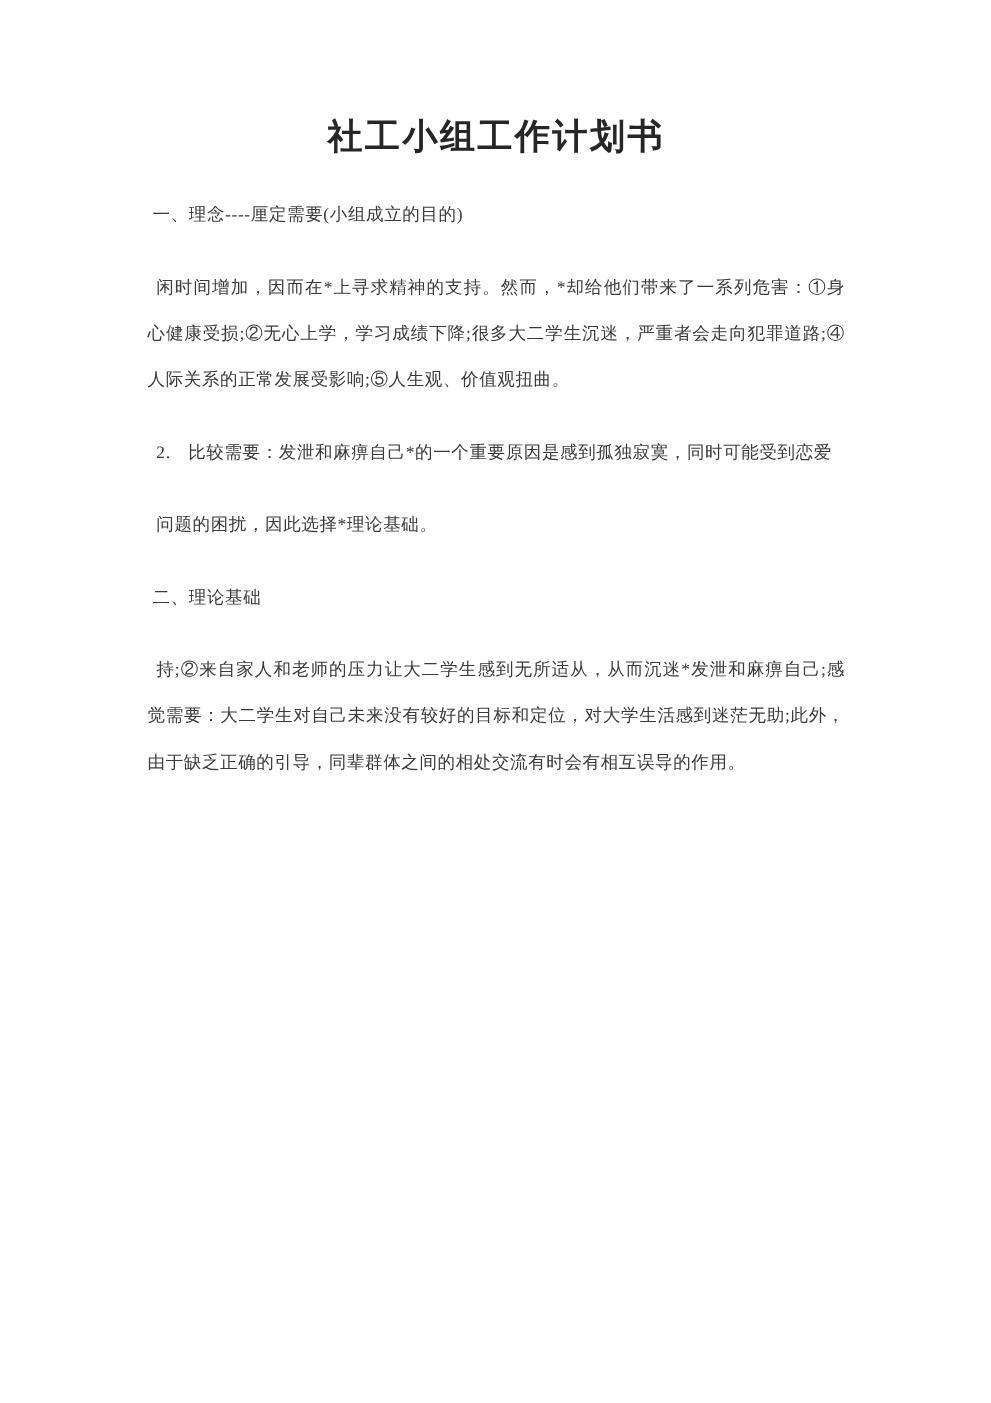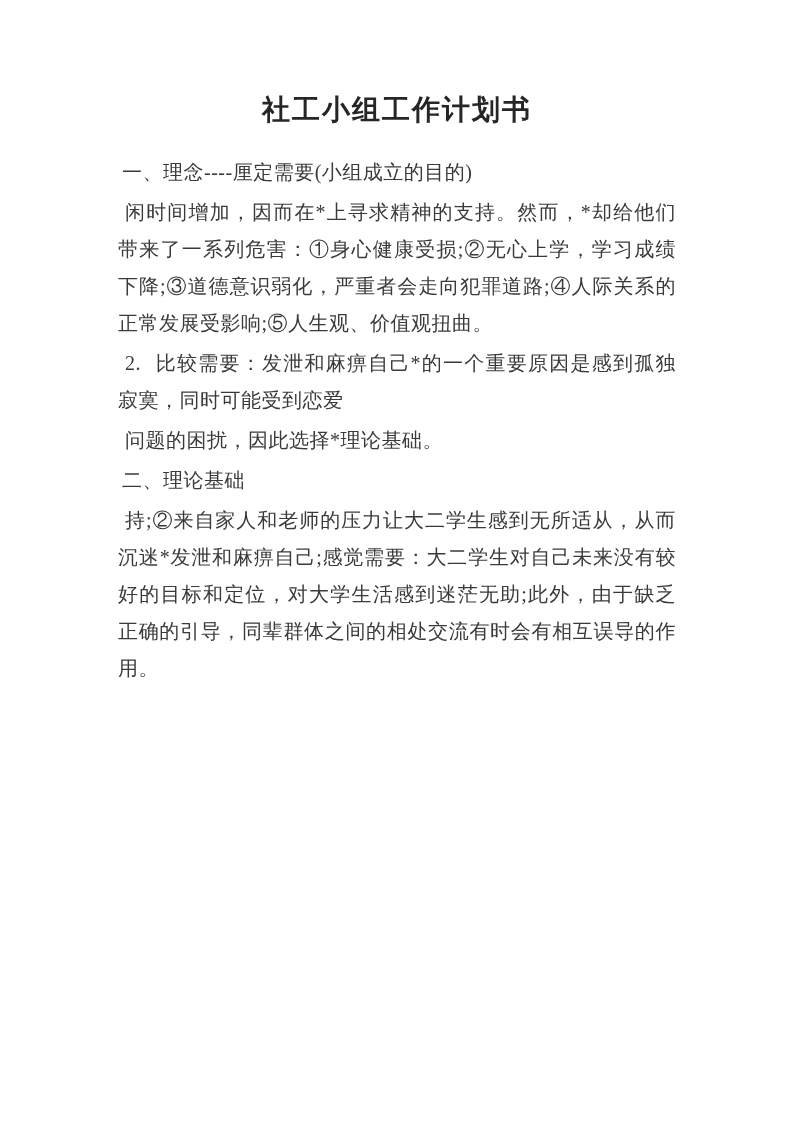--- a/index.html
+++ b/index.html
@@ -24,23 +24,23 @@
   .doc-title {
     font-size: 28px;
     font-weight: 700;
     line-height: 40px;
     text-align: center;
     color: #262626;
     margin: 0 0 24px 0;
     letter-spacing: 2px;
   }
   .block {
-    font-size: 20px;
+    font-size: 14px;
     line-height: 37px;
-    margin: 3px 0;
+    margin: 21px 0;
     text-align: justify;
     text-indent: 7px;
     letter-spacing: 0.5px;
     word-break: break-all;
   }
   .block.heading {
     text-align: left;
     text-indent: 4px;
   }
   .marker {
@@ -52,21 +52,21 @@
 </head>
 <body>
 
 <div class="page">
 
   <h1 class="doc-title">社工小组工作计划书</h1>
 
   <div class="block heading">一、理念----厘定需要(小组成立的目的)</div>
 
 
-  <div class="block para">闲时间增加，因而在*上寻求精神的支持。然而，*却给他们带来了一系列危害：①身心健康受损;②无心上学，学习成绩下降;③道德意识弱化，严重者会走向犯罪道路;④人际关系的正常发展受影响;⑤人生观、价值观扭曲。</div>
+  <div class="block para">闲时间增加，因而在*上寻求精神的支持。然而，*却给他们带来了一系列危害：①身心健康受损;②无心上学，学习成绩下降;很多大二学生沉迷，严重者会走向犯罪道路;④人际关系的正常发展受影响;⑤人生观、价值观扭曲。</div>
 
   <div class="block item">
     <span class="marker">2.</span><span>比较需要：发泄和麻痹自己*的一个重要原因是感到孤独寂寞，同时可能受到恋爱</span>
   </div>
 
   <div class="block para">问题的困扰，因此选择*理论基础。</div>
 
 
   <div class="block heading">二、理论基础</div>
 

